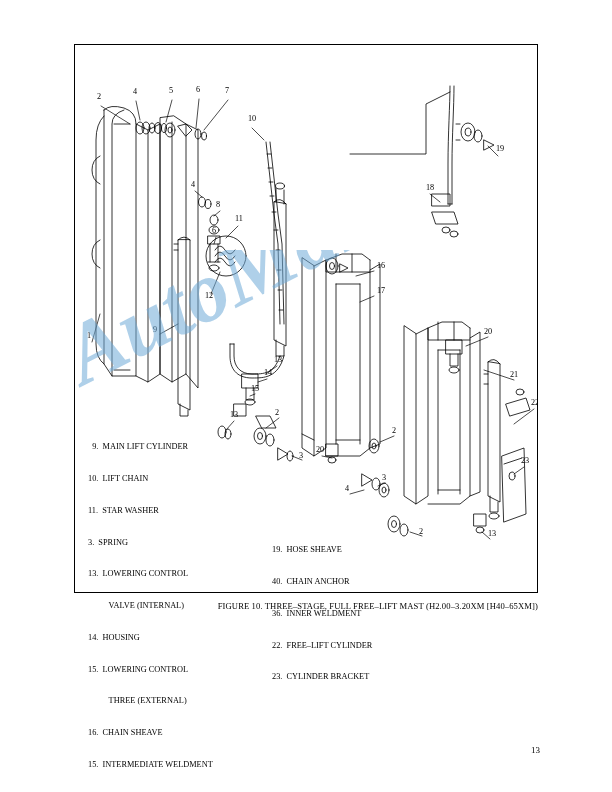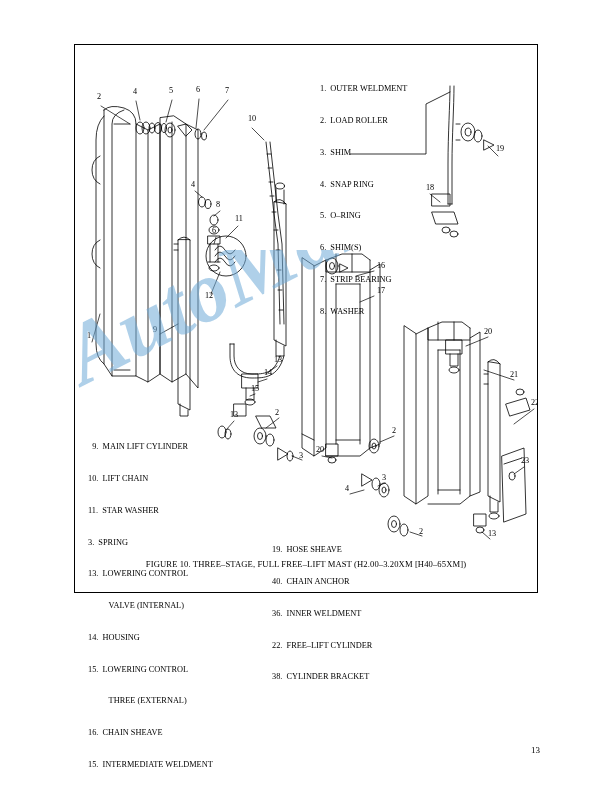--- a/index.html
+++ b/index.html
@@ -27,23 +27,23 @@
     left: 74px;
     top: 44px;
     width: 464px;
     height: 549px;
     border: 1.2px solid #000;
     box-sizing: border-box;
   }
   .fig-caption {
     position: absolute;
     left: 74px;
-    top: 559px;
+    top: 601px;
     width: 464px;
-    text-align: center;
+    text-align: right;
     font-size: 8.6px;
     letter-spacing: 0.1px;
   }
   .page-number {
     position: absolute;
     right: 72px;
     top: 745px;
     font-size: 9px;
   }
   
@@ -382,30 +382,20 @@
         <text x="271" y="447" class="cn">4</text>
         <text x="345" y="490" class="cn">2</text>
         <text x="414" y="492" class="cn">13</text>
       </g>
   </svg>
 
   <div class="watermark">
     <span>AutoManual</span>
   </div>
 
-  <div class="legend legend-top">
-    <div>1.  OUTER WELDMENT</div>
-    <div>2.  LOAD ROLLER</div>
-    <div>3.  SHIM</div>
-    <div>4.  SNAP RING</div>
-    <div>5.  O–RING</div>
-    <div>6.  SHIM(S)</div>
-    <div>7.  STRIP BEARING</div>
-    <div>8.  WASHER</div>
-  </div>
 
   <div class="legend legend-bl">
     <div>  9.  MAIN LIFT CYLINDER</div>
     <div>10.  LIFT CHAIN</div>
     <div>11.  STAR WASHER</div>
     <div>3.  SPRING</div>
     <div>13.  LOWERING CONTROL</div>
     <div>          VALVE (INTERNAL)</div>
     <div>14.  HOUSING</div>
     <div>15.  LOWERING CONTROL</div>
@@ -415,20 +405,20 @@
     <div>18.  FREE–LIFT CYLINDER HOSE</div>
     
     
   </div>
 
   <div class="legend legend-br">
     <div>19.  HOSE SHEAVE</div>
     <div>40.  CHAIN ANCHOR</div>
     <div>36.  INNER WELDMENT</div>
     <div>22.  FREE–LIFT CYLINDER</div>
-    <div>38.  CYLINDER BRACKET</div>
+    <div>23.  CYLINDER BRACKET</div>
   </div>
 
   <div class="fig-caption">FIGURE 10. THREE–STAGE, FULL FREE–LIFT MAST (H2.00–3.20XM [H40–65XM])</div>
 
   <div class="page-number">13</div>
 
 </div>
 
 </body></html>

